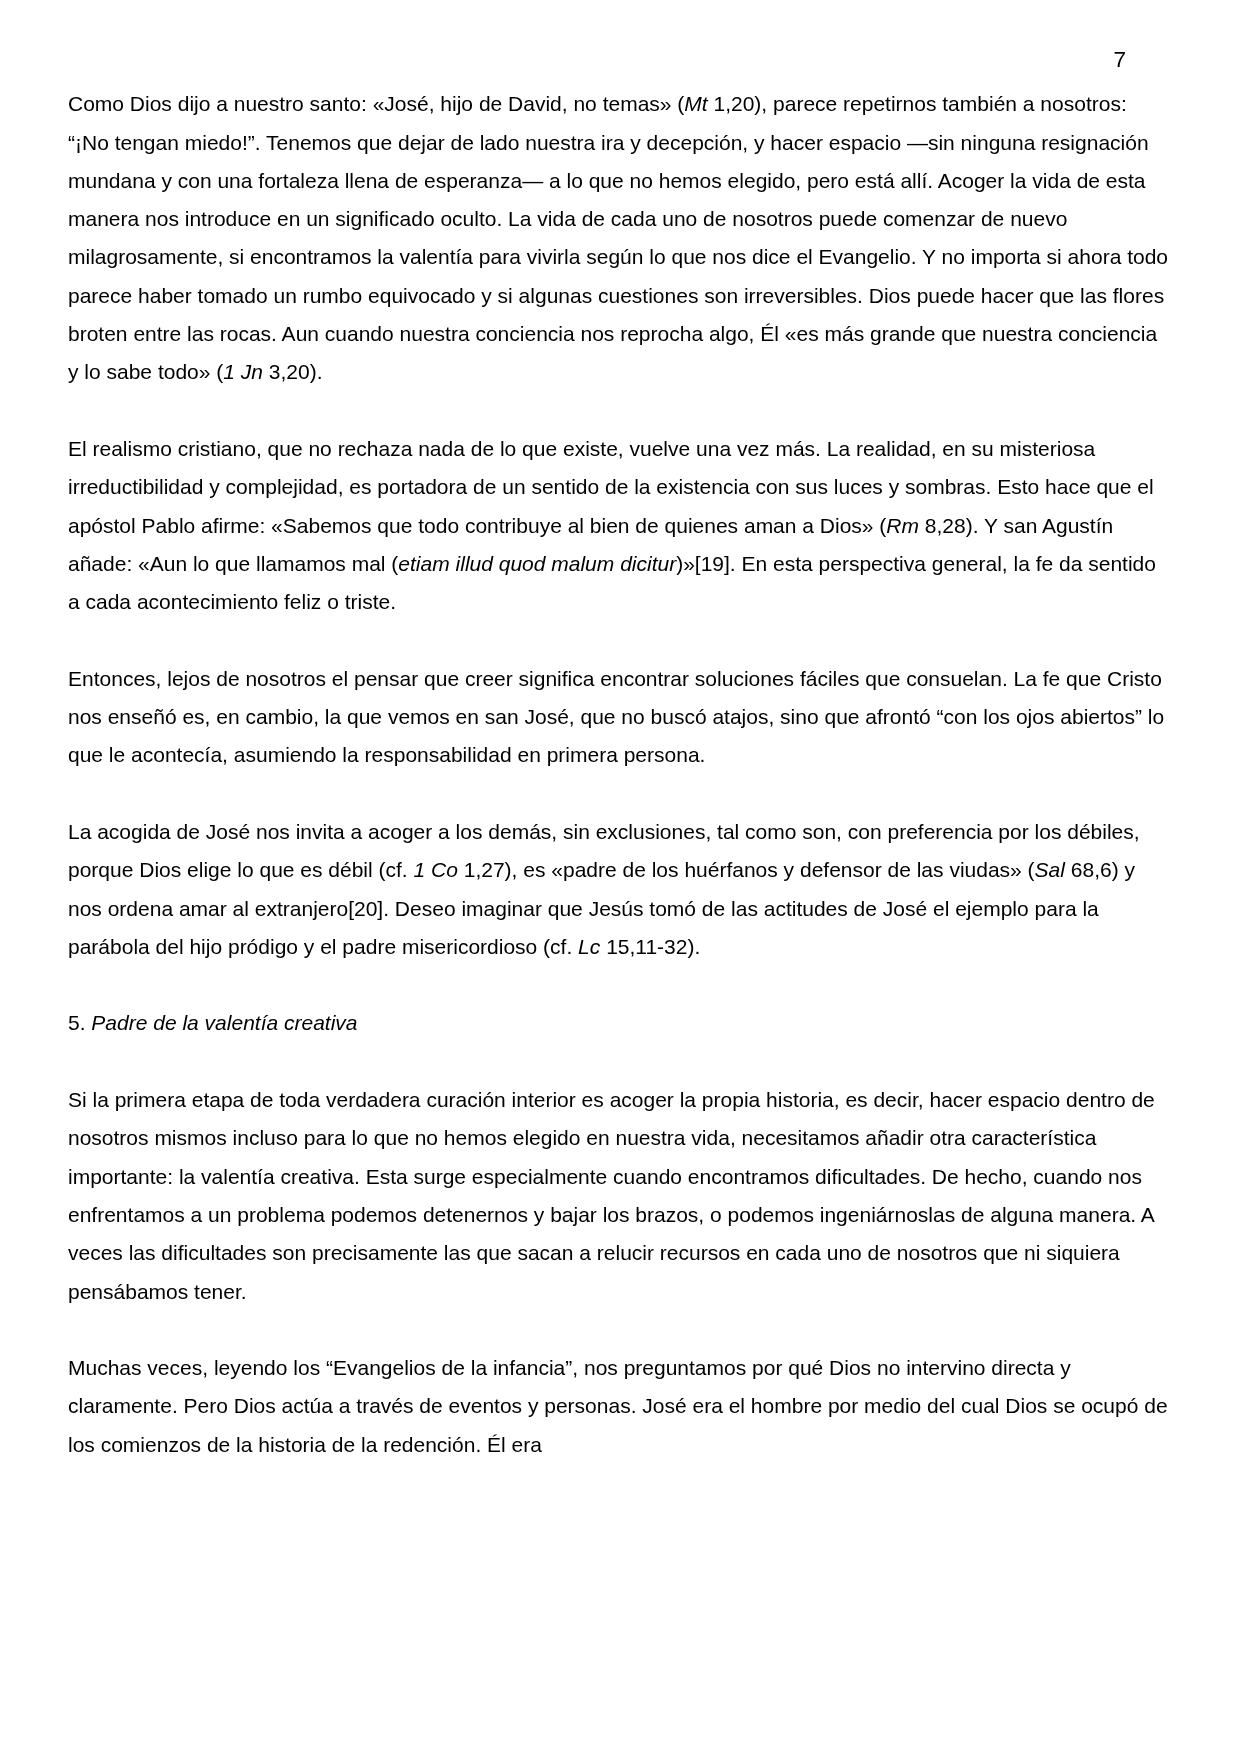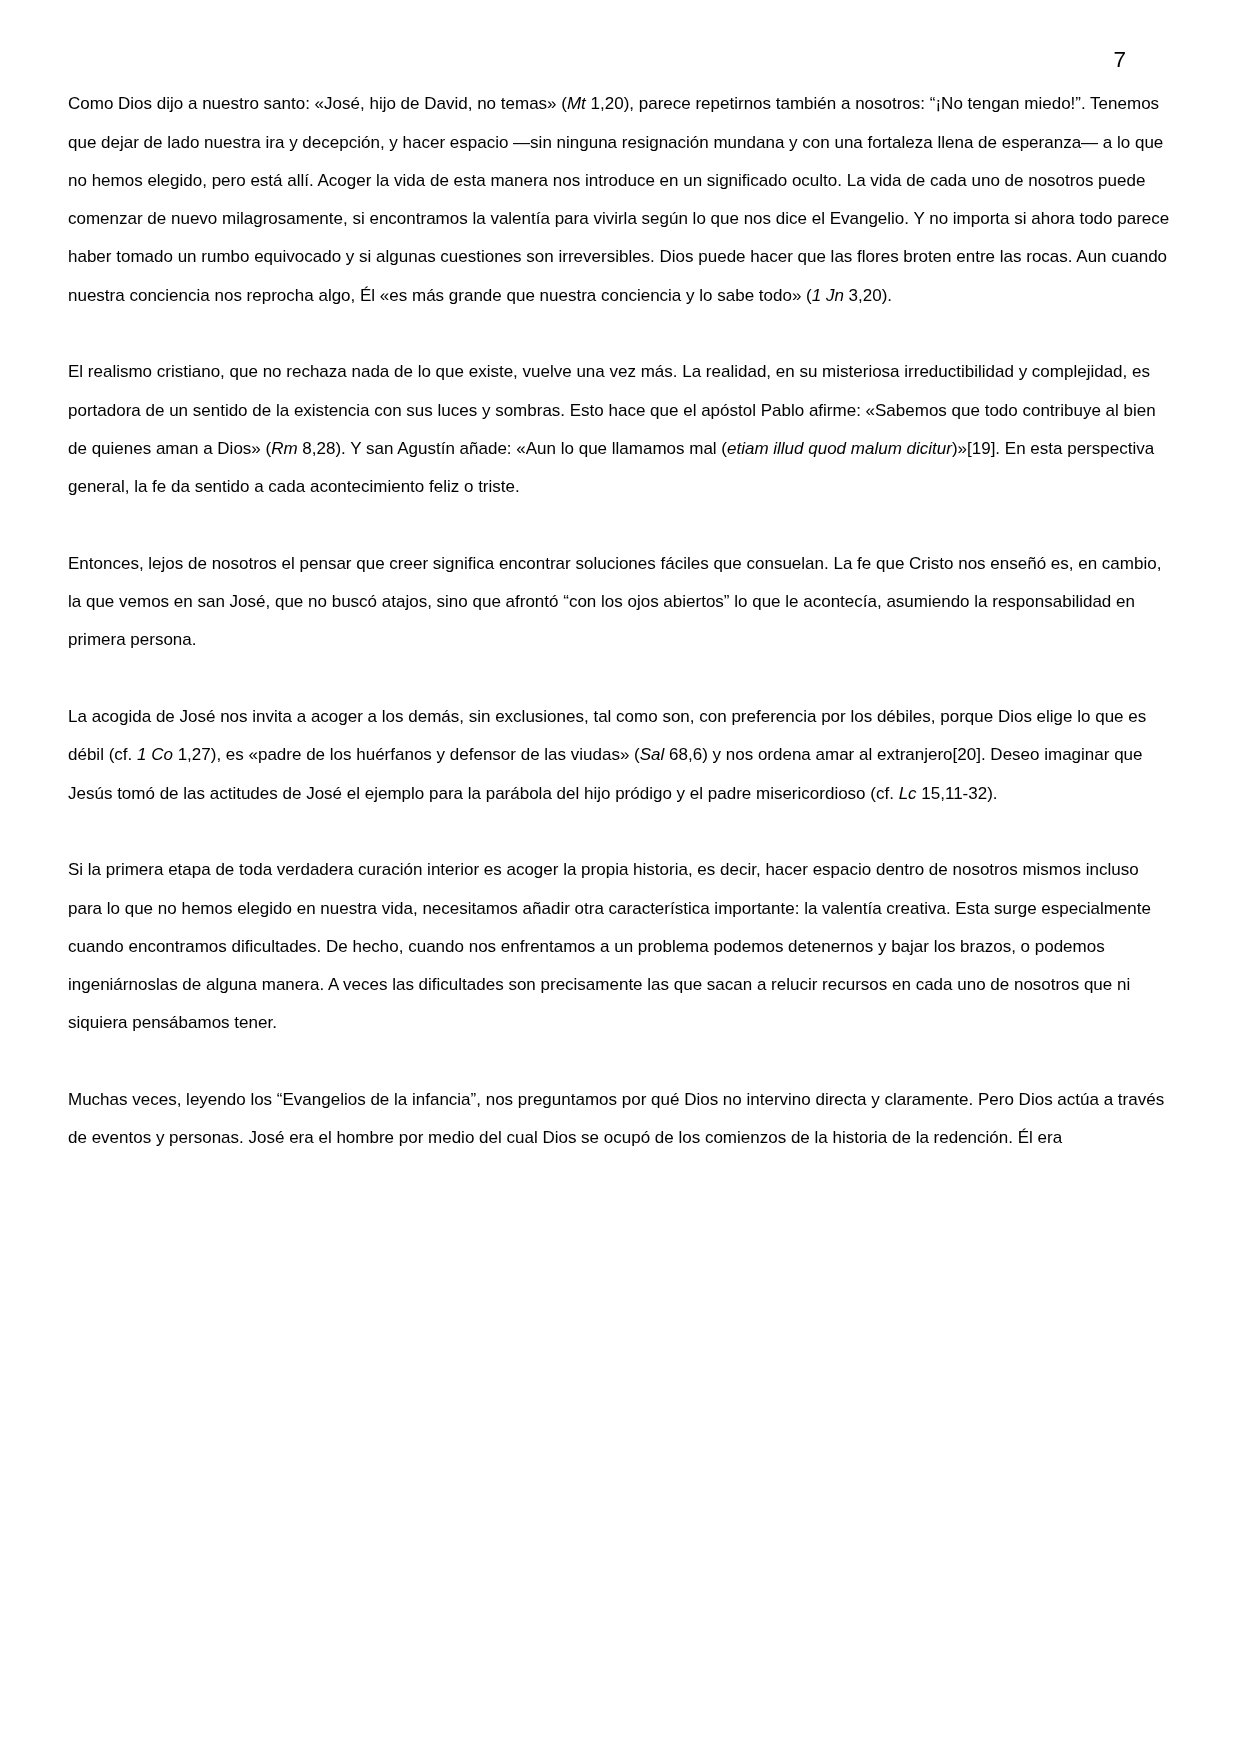--- a/index.html
+++ b/index.html
@@ -26,21 +26,21 @@
   .page-num {
     display: block;
     text-align: right;
     margin-right: 46px;
     font-size: 22.6px;
     line-height: 38.3px;
     white-space: pre;
   }
   .doc-body p {
     margin: 38.3px 0 0 0;
-    font-size: 17px;
+    font-size: 21px;
     line-height: 38.3px;
     text-align: left;
     word-spacing: normal;
   }
   .doc-body p:first-child {
     margin-top: 6px;
   }
   .it {
     font-style: italic;
   }
@@ -50,16 +50,17 @@
 
 <main class="page">
   <header>
     <span class="page-num">7</span>
   </header>
   <section class="doc-body" id="doc-body">
       <p><span>Como Dios dijo a nuestro santo: «José, hijo de David, no temas» (</span><span class="it">Mt</span><span> 1,20), parece repetirnos también a nosotros: “¡No tengan miedo!”. Tenemos que dejar de lado nuestra ira y decepción, y hacer espacio —sin ninguna resignación mundana y con una fortaleza llena de esperanza— a lo que no hemos elegido, pero está allí. Acoger la vida de esta manera nos introduce en un significado oculto. La vida de cada uno de nosotros puede comenzar de nuevo milagrosamente, si encontramos la valentía para vivirla según lo que nos dice el Evangelio. Y no importa si ahora todo parece haber tomado un rumbo equivocado y si algunas cuestiones son irreversibles. Dios puede hacer que las flores broten entre las rocas. Aun cuando nuestra conciencia nos reprocha algo, Él «es más grande que nuestra conciencia y lo sabe todo» (</span><span class="it">1 Jn</span><span> 3,20).</span></p>
       <p><span>El realismo cristiano, que no rechaza nada de lo que existe, vuelve una vez más. La realidad, en su misteriosa irreductibilidad y complejidad, es portadora de un sentido de la existencia con sus luces y sombras. Esto hace que el apóstol Pablo afirme: «Sabemos que todo contribuye al bien de quienes aman a Dios» (</span><span class="it">Rm</span><span> 8,28). Y san Agustín añade: «Aun lo que llamamos mal (</span><span class="it">etiam illud quod malum dicitur</span><span>)»[19]. En esta perspectiva general, la fe da sentido a cada acontecimiento feliz o triste.</span></p>
       <p><span>Entonces, lejos de nosotros el pensar que creer significa encontrar soluciones fáciles que consuelan. La fe que Cristo nos enseñó es, en cambio, la que vemos en san José, que no buscó atajos, sino que afrontó “con los ojos abiertos” lo que le acontecía, asumiendo la responsabilidad en primera persona.</span></p>
       <p><span>La acogida de José nos invita a acoger a los demás, sin exclusiones, tal como son, con preferencia por los débiles, porque Dios elige lo que es débil (cf. </span><span class="it">1 Co</span><span> 1,27), es «padre de los huérfanos y defensor de las viudas» (</span><span class="it">Sal</span><span> 68,6) y nos ordena amar al extranjero[20]. Deseo imaginar que Jesús tomó de las actitudes de José el ejemplo para la parábola del hijo pródigo y el padre misericordioso (cf. </span><span class="it">Lc</span><span> 15,11-32).</span></p>
+      <p><span>5. </span><span class="it">Padre de la valentía creativa</span></p>
       <p><span>Si la primera etapa de toda verdadera curación interior es acoger la propia historia, es decir, hacer espacio dentro de nosotros mismos incluso para lo que no hemos elegido en nuestra vida, necesitamos añadir otra característica importante: la valentía creativa. Esta surge especialmente cuando encontramos dificultades. De hecho, cuando nos enfrentamos a un problema podemos detenernos y bajar los brazos, o podemos ingeniárnoslas de alguna manera. A veces las dificultades son precisamente las que sacan a relucir recursos en cada uno de nosotros que ni siquiera pensábamos tener.</span></p>
       <p><span>Muchas veces, leyendo los “Evangelios de la infancia”, nos preguntamos por qué Dios no intervino directa y claramente. Pero Dios actúa a través de eventos y personas. José era el hombre por medio del cual Dios se ocupó de los comienzos de la historia de la redención. Él era</span></p>
     </section>
 </main>
 
 </body></html>

